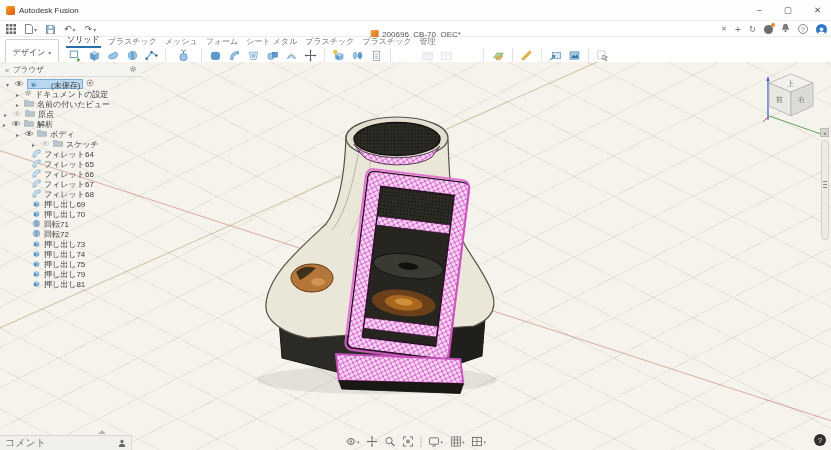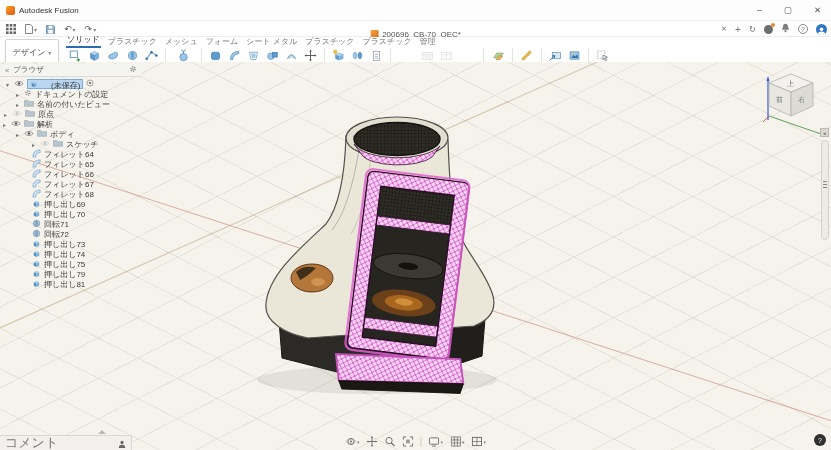--- a/index.html
+++ b/index.html
@@ -66,21 +66,21 @@
   
   .viewcube{position:absolute;right:8px;top:8px;width:60px;height:74px;cursor:pointer}
 
   
   .vhandle{position:absolute;right:2px;top:66px;width:9px;height:9px;background:#d8d6cf;border:1px solid #bcbab2;font-size:5px;color:#666;display:flex;align-items:center;justify-content:center;cursor:pointer}
   .vstrip{position:absolute;right:2px;top:78px;width:8px;height:100px;background:#edebe4;border:1px solid #d3d1c9;border-radius:4px}
   .vstrip i{display:block;width:4px;height:1px;background:#8a887e;margin:2px auto 0}
   .vstrip .mid{margin-top:40px}
 
   
-  .comments{position:absolute;left:0;bottom:0;width:132px;height:15px;background:#f1f0ed;border-top:1px solid #d9d7d0;border-right:1px solid #d9d7d0;display:flex;align-items:center;padding:0 5px;font-size:13px;color:#777}
+  .comments{position:absolute;left:0;bottom:0;width:132px;height:15px;background:#f1f0ed;border-top:1px solid #d9d7d0;border-right:1px solid #d9d7d0;display:flex;align-items:center;padding:0 5px;font-size:10px;color:#777}
   .comments .grow{flex:1}
   .panel-chevron{position:absolute;left:98px;bottom:16px;width:0;height:0;border-left:4px solid transparent;border-right:4px solid transparent;border-bottom:4px solid #b9b7af}
   .navbar{position:absolute;left:50%;bottom:3px;transform:translateX(-50%);display:flex;gap:7px;align-items:center}
   .nbtn{display:flex;align-items:center;gap:1px;cursor:pointer}
   .nbtn svg{width:11px;height:11px}
   .nbtn .caret{font-size:5px;color:#888}
   .nsep{width:1px;height:10px;background:#ccc9c0}
   .help-bubble{position:absolute;right:5px;bottom:4px;width:12px;height:12px;border-radius:50%;background:#30302e;color:#fff;font-size:7px;display:flex;align-items:center;justify-content:center;cursor:pointer}
 
   .model{position:absolute;left:242px;top:38px;width:280px;height:300px;cursor:pointer}

